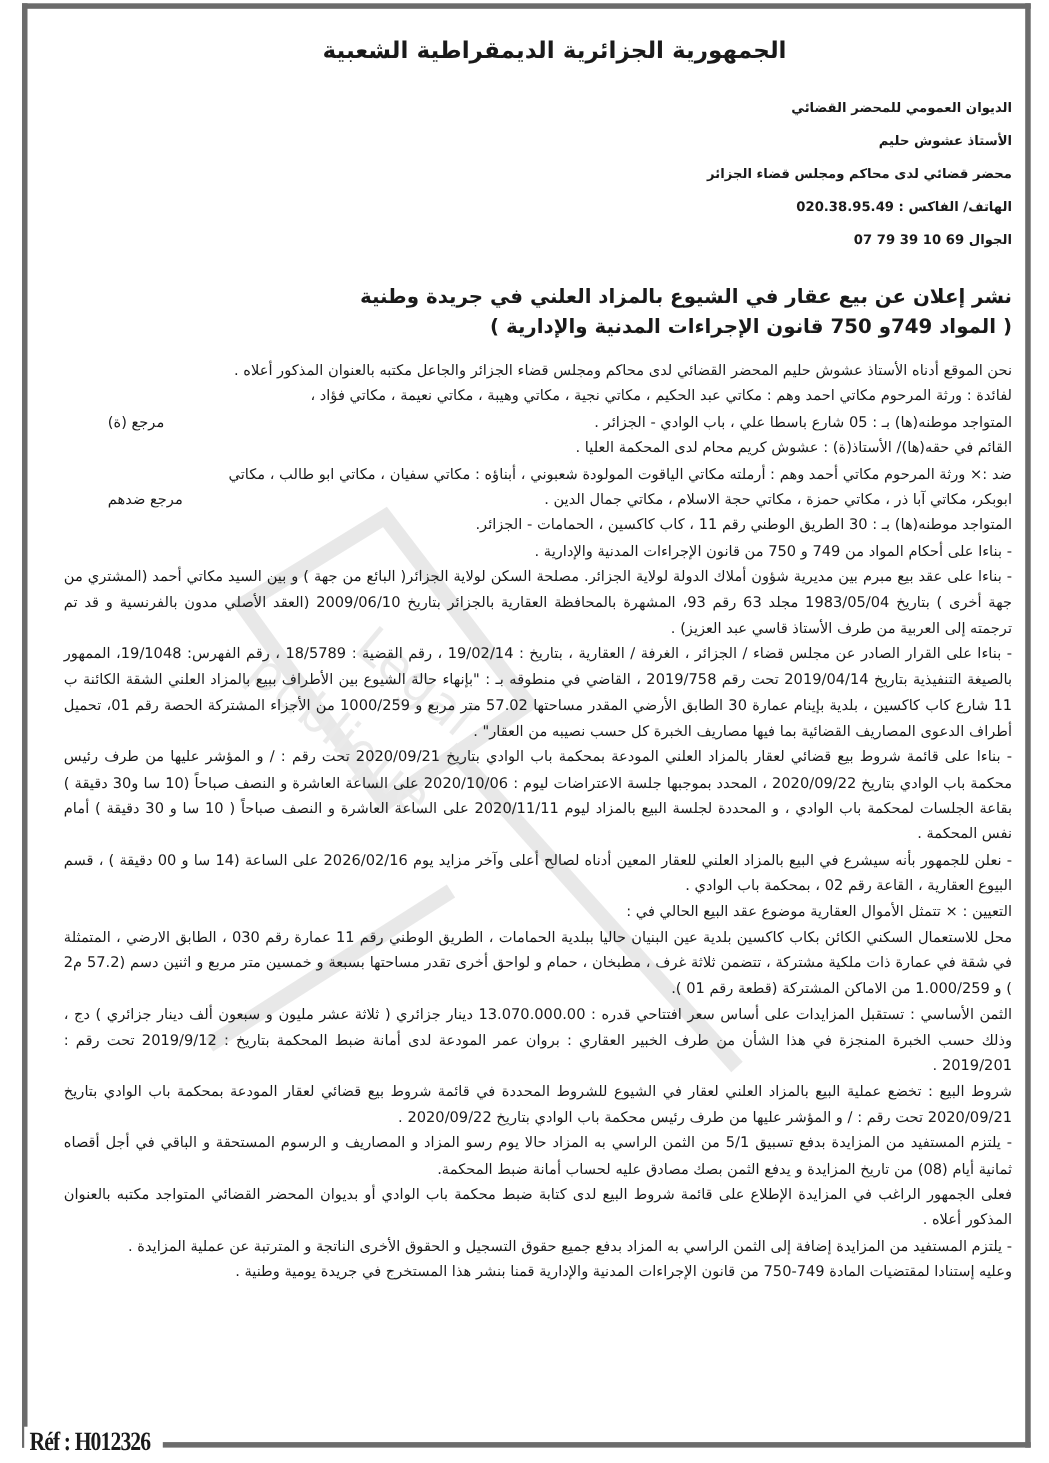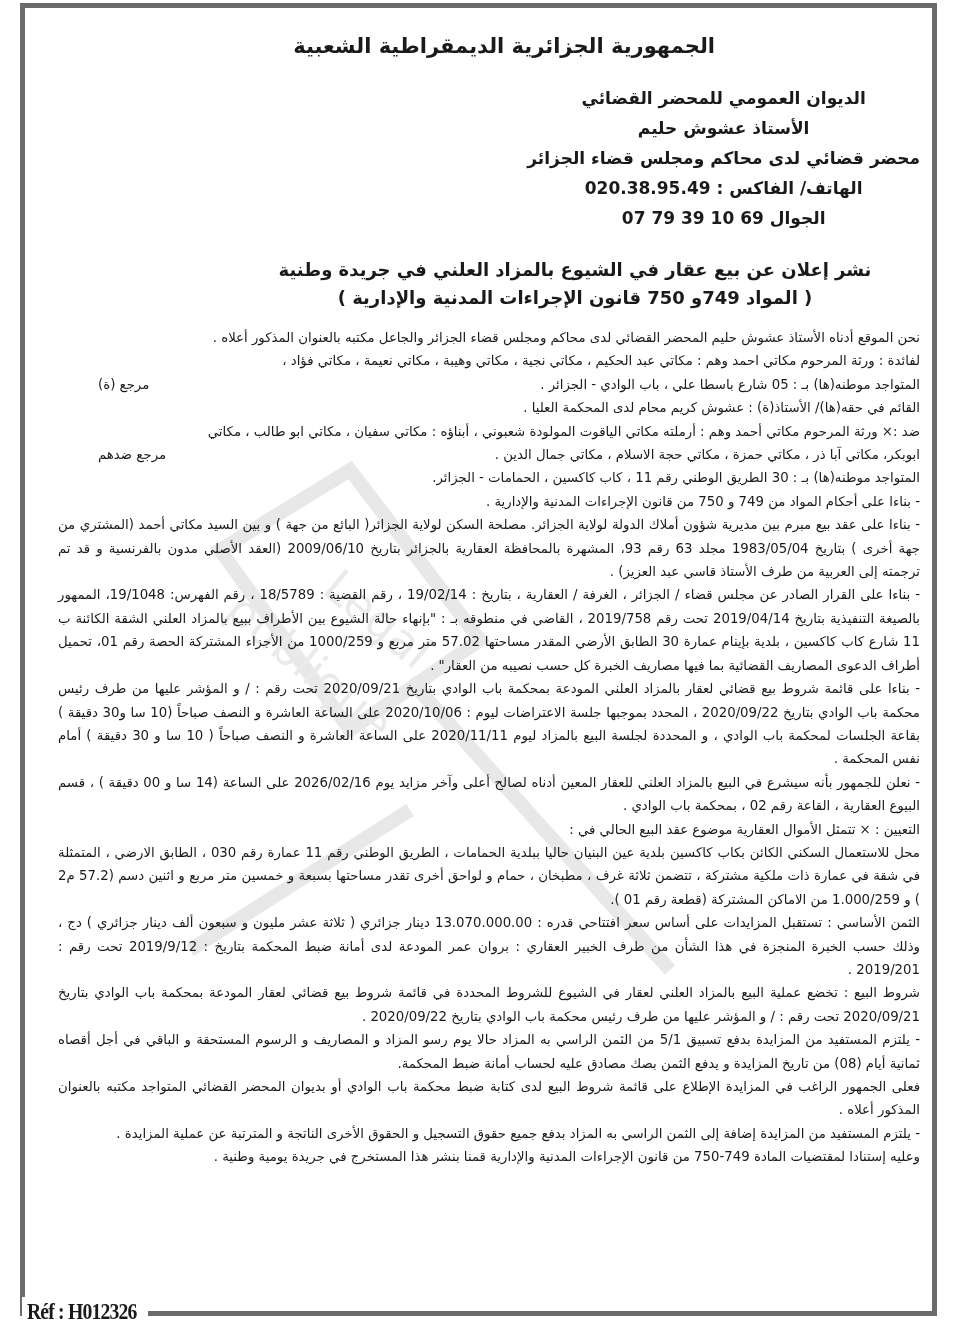--- a/index.html
+++ b/index.html
@@ -23,24 +23,24 @@
   .ref-dash {
     position: absolute; left: 20px; top: 1311px; width: 10px; height: 5px; background: #6b6b6b;
   }
   .watermark {
     position: absolute; left: 150px; top: 430px; width: 560px; height: 560px; pointer-events: none; opacity: 0.13;
   }
   .content { position: absolute; left: 58px; top: 0; width: 862px; direction: rtl; }
   .republic {
     position: absolute; top: 34px; right: 205px; font-weight: bold; font-size: 21px; white-space: nowrap;
   }
-  .office { position: absolute; top: 83px; right: 0; text-align: center; font-weight: bold; font-size: 17px; line-height: 30px; margin-left: 13px; }
+  .office { position: absolute; top: 83px; right: 0; text-align: right; font-weight: bold; font-size: 12px; line-height: 30px; margin-left: 13px; }
   .office div { white-space: nowrap; }
   .title {
-    position: absolute; top: 256px; right: 0; width: 690px; text-align: center; font-weight: bold; font-size: 18px; line-height: 28px;
+    position: absolute; top: 256px; right: 0; width: 690px; font-weight: bold; font-size: 18px; line-height: 28px;
   }
   .body-text {
     position: absolute; top: 326px; right: 0; width: 862px; text-align: justify; font-size: 13.3px; line-height: 23.4px;
   }
   .body-text p { margin: 0; }
   .line { display: flex; justify-content: space-between; }
   .line .side { padding-left: 40px; }
 </style>
 </head>
 <body>

